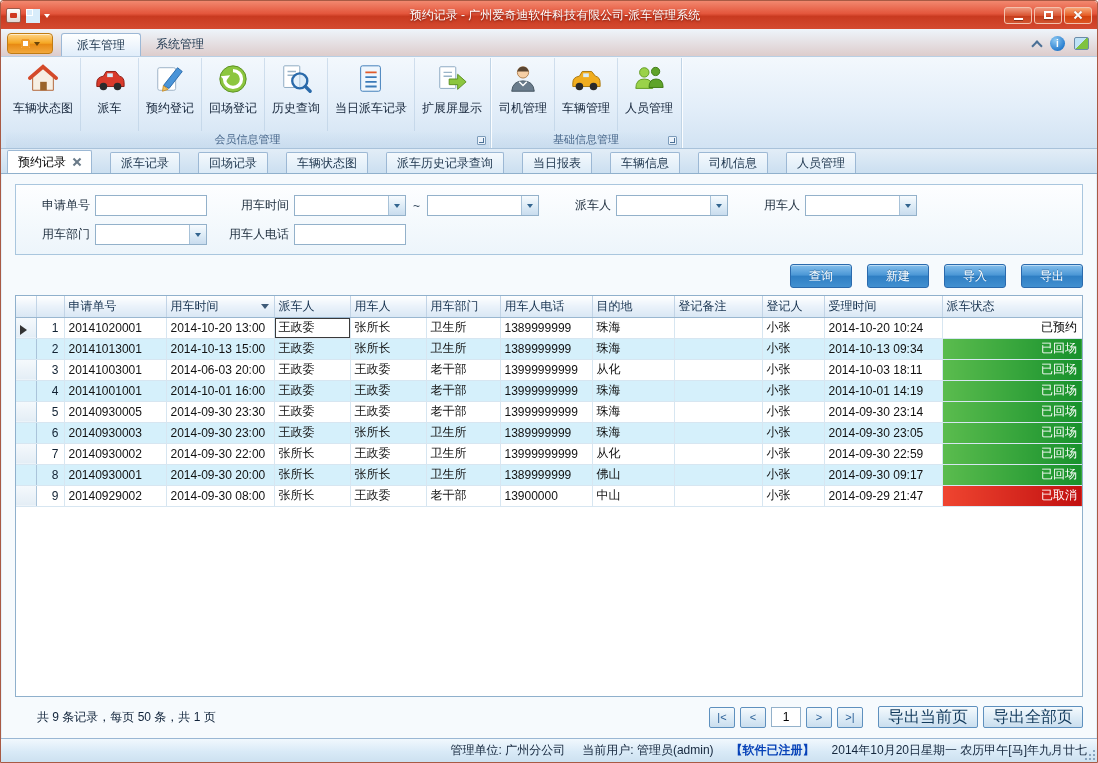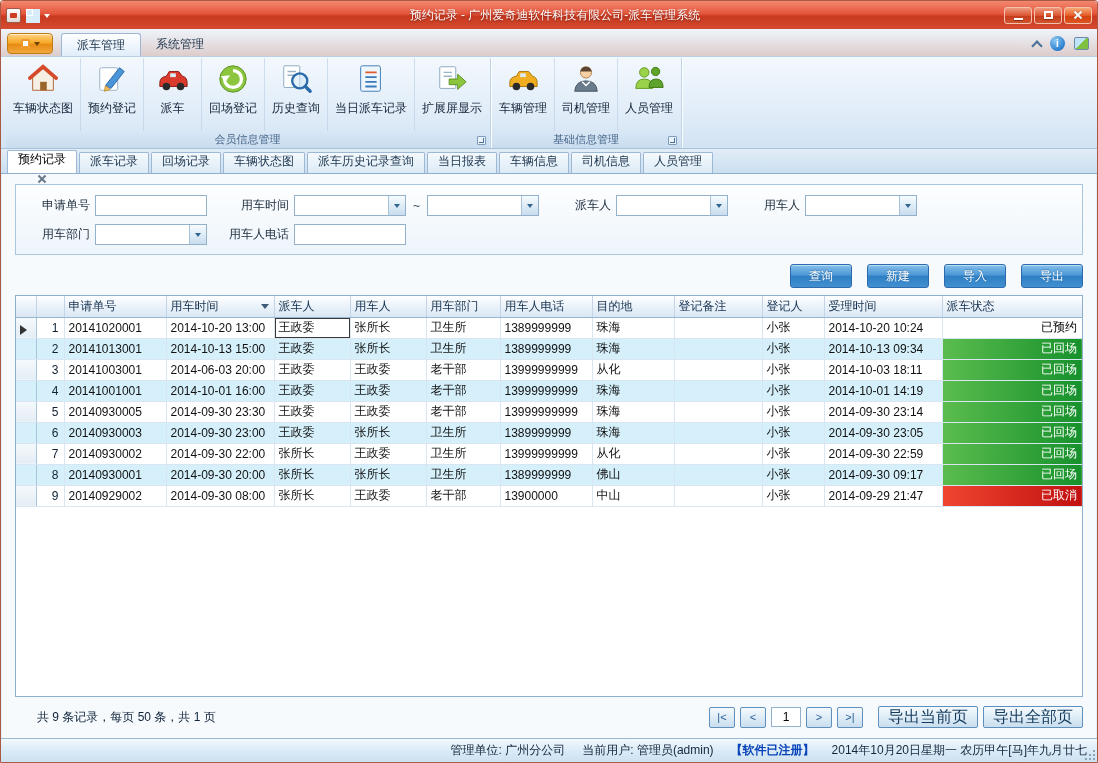--- a/index.html
+++ b/index.html
@@ -54,22 +54,22 @@
   .ric{width:34px;height:34px;display:flex;align-items:center;justify-content:center;}
   .ric svg{width:32px;height:32px;}
   .rlb{white-space:nowrap;color:#15253a;}
   .rgroup-label{height:17px;display:flex;align-items:center;justify-content:center;color:#47668a;font-size:11px;position:relative;
     background:linear-gradient(rgba(255,255,255,0),rgba(185,208,230,.35));}
   .launcher{position:absolute;right:3px;bottom:3px;width:9px;height:9px;border:1px solid #7d9cba;border-radius:1px;background:#eaf2fa;}
   .launcher:after{content:"";position:absolute;right:1px;bottom:1px;width:4px;height:4px;border-right:1.5px solid #4a6f95;border-bottom:1.5px solid #4a6f95;}
 
   
   .doctabs{flex:none;height:25px;background:linear-gradient(#e2edf7,#cbdff0);display:flex;align-items:flex-end;padding:0 4px 0 6px;border-bottom:1px solid #8fb0cc;}
-  .dtab{height:21px;display:flex;align-items:center;gap:7px;padding:0 10px;margin-right:2px;white-space:nowrap;
-    background:linear-gradient(#f4f9fd,#dcebf7);border:1px solid #9cb8d4;border-bottom:none;border-radius:2px 2px 0 0;color:#223a52;cursor:default;flex-direction:column;}
+  .dtab{height:21px;display:flex;align-items:center;gap:7px;padding:0 10px;margin-right:18px;white-space:nowrap;
+    background:linear-gradient(#f4f9fd,#dcebf7);border:1px solid #9cb8d4;border-bottom:none;border-radius:2px 2px 0 0;color:#223a52;cursor:default;}
   .dtab.active{background:#fff;height:23px;color:#000;}
   .xic{position:relative;width:8px;height:8px;}
   .xic:before,.xic:after{content:"";position:absolute;left:3px;top:-1px;width:2px;height:10px;background:#6a7a88;}
   .xic:before{transform:rotate(45deg);} .xic:after{transform:rotate(-45deg);}
 
   
   .content{flex:1;min-height:0;background:#f6fafd;padding:10px 13px 0;display:flex;flex-direction:column;border-left:1px solid #e4eef7;border-right:1px solid #e4eef7;}
   .filterbox{flex:none;border:1px solid #a9c6de;background:linear-gradient(#fdfeff,#edf5fb);padding:9px 6px 8px;}
   .frow{display:flex;align-items:center;height:23px;}
   .frow + .frow{margin-top:6px;}
@@ -178,37 +178,37 @@
                 <path d="M6 15 L17 5 L28 15 V29 H6 Z" fill="#f6efe3" stroke="#b06030"></path>
                 <path d="M3 16 L17 4 L31 16" fill="none" stroke="#d44a2a" stroke-width="4" stroke-linecap="round"></path>
                 <rect x="14" y="20" width="7" height="9" fill="#9a642a"></rect>
               </svg>
             </span>
             <span class="rlb">车辆状态图</span>
           </div>
           <div class="rbtn">
             <span class="ric">
               <svg viewBox="0 0 34 34">
-                <rect x="4" y="5" width="19" height="24" rx="2" fill="#fff" stroke="#9ab0c4"></rect>
-                <path d="M10 24 L25 5 L30 9 L16 27 Z" fill="#4a94d8" stroke="#2a6aaa"></path>
-                <path d="M10 24 L9 30 L15 28 Z" fill="#f0c060" stroke="#c89030"></path>
-              </svg>
-            </span>
-            <span class="rlb">预约登记</span>
-          </div>
-          <div class="rbtn">
-            <span class="ric">
-              <svg viewBox="0 0 34 34">
                 <path d="M3 21 q0 -6 7 -7 l3 -5 h10 l4 5 q5 1 5 7 v4 H3 Z" fill="#d93a2b" stroke="#8a1a12"></path>
                 <rect x="14" y="11" width="6" height="4" fill="#d8ecf8"></rect>
                 <circle cx="10" cy="25" r="4" fill="#2a2a2a"></circle>
                 <circle cx="25" cy="25" r="4" fill="#2a2a2a"></circle>
               </svg>
             </span>
             <span class="rlb">派车</span>
+          </div>
+          <div class="rbtn">
+            <span class="ric">
+              <svg viewBox="0 0 34 34">
+                <rect x="4" y="5" width="19" height="24" rx="2" fill="#fff" stroke="#9ab0c4"></rect>
+                <path d="M10 24 L25 5 L30 9 L16 27 Z" fill="#4a94d8" stroke="#2a6aaa"></path>
+                <path d="M10 24 L9 30 L15 28 Z" fill="#f0c060" stroke="#c89030"></path>
+              </svg>
+            </span>
+            <span class="rlb">预约登记</span>
           </div>
           <div class="rbtn">
             <span class="ric">
               <svg viewBox="0 0 34 34">
                 <circle cx="17" cy="17" r="14" fill="#8cc63f" stroke="#5a8f1f"></circle>
                 <path d="M17 8 a9 9 0 1 1 -9 9" fill="none" stroke="#fff" stroke-width="3.5"></path>
                 <path d="M4 14 l5 6 5 -7 Z" fill="#fff"></path>
               </svg>
             </span>
             <span class="rlb">回场登记</span>
@@ -252,38 +252,38 @@
         <div class="rgroup-label">
           <span>会员信息管理</span>
           <span class="launcher"></span>
         </div>
       </div>
       <div class="rgroup">
         <div class="rbtns">
           <div class="rbtn">
             <span class="ric">
               <svg viewBox="0 0 34 34">
+                <circle cx="17" cy="10" r="6" fill="#f6cfa5" stroke="#b08050"></circle>
+                <path d="M17 4 a6 6 0 0 1 6 5 h-12 a6 6 0 0 1 6 -5 Z" fill="#5a4632"></path>
+                <path d="M5 30 q1 -11 12 -11 q11 0 12 11 Z" fill="#6a7c8c" stroke="#42525e"></path>
+                <path d="M13 20 l4 4 4 -4" fill="none" stroke="#fff" stroke-width="1.5"></path>
+              </svg>
+            </span>
+            <span class="rlb">司机管理</span>
+          </div>
+          <div class="rbtn">
+            <span class="ric">
+              <svg viewBox="0 0 34 34">
                 <path d="M3 21 q0 -6 7 -7 l3 -5 h10 l4 5 q5 1 5 7 v4 H3 Z" fill="#f0ad1f" stroke="#a87408"></path>
                 <rect x="14" y="11" width="6" height="4" fill="#d8ecf8"></rect>
                 <circle cx="10" cy="25" r="4" fill="#2a2a2a"></circle>
                 <circle cx="25" cy="25" r="4" fill="#2a2a2a"></circle>
               </svg>
             </span>
             <span class="rlb">车辆管理</span>
-          </div>
-          <div class="rbtn">
-            <span class="ric">
-              <svg viewBox="0 0 34 34">
-                <circle cx="17" cy="10" r="6" fill="#f6cfa5" stroke="#b08050"></circle>
-                <path d="M17 4 a6 6 0 0 1 6 5 h-12 a6 6 0 0 1 6 -5 Z" fill="#5a4632"></path>
-                <path d="M5 30 q1 -11 12 -11 q11 0 12 11 Z" fill="#6a7c8c" stroke="#42525e"></path>
-                <path d="M13 20 l4 4 4 -4" fill="none" stroke="#fff" stroke-width="1.5"></path>
-              </svg>
-            </span>
-            <span class="rlb">司机管理</span>
           </div>
           <div class="rbtn">
             <span class="ric">
               <svg viewBox="0 0 34 34">
                 <circle cx="12" cy="10" r="5" fill="#9ad24a" stroke="#5f9a20"></circle>
                 <path d="M3 27 q0 -10 9 -10 q9 0 9 10 Z" fill="#9ad24a" stroke="#5f9a20"></path>
                 <circle cx="24" cy="9" r="4.4" fill="#5fa32a" stroke="#3f7a14"></circle>
                 <path d="M17 26 q0 -9 7.5 -9 q7.5 0 7.5 9 Z" fill="#5fa32a" stroke="#3f7a14"></path>
               </svg>
             </span>

